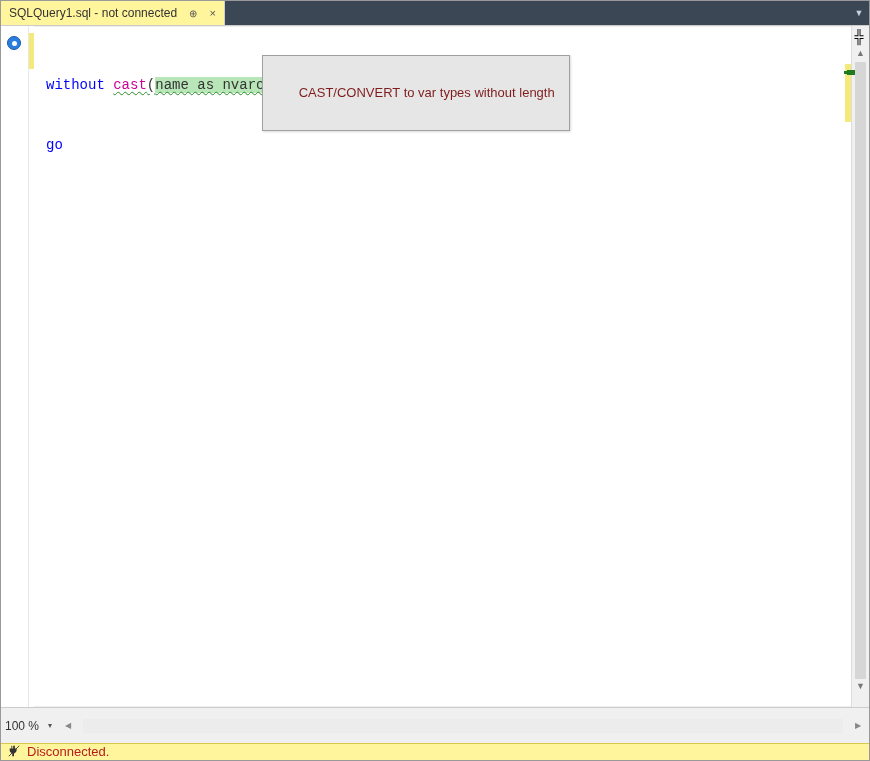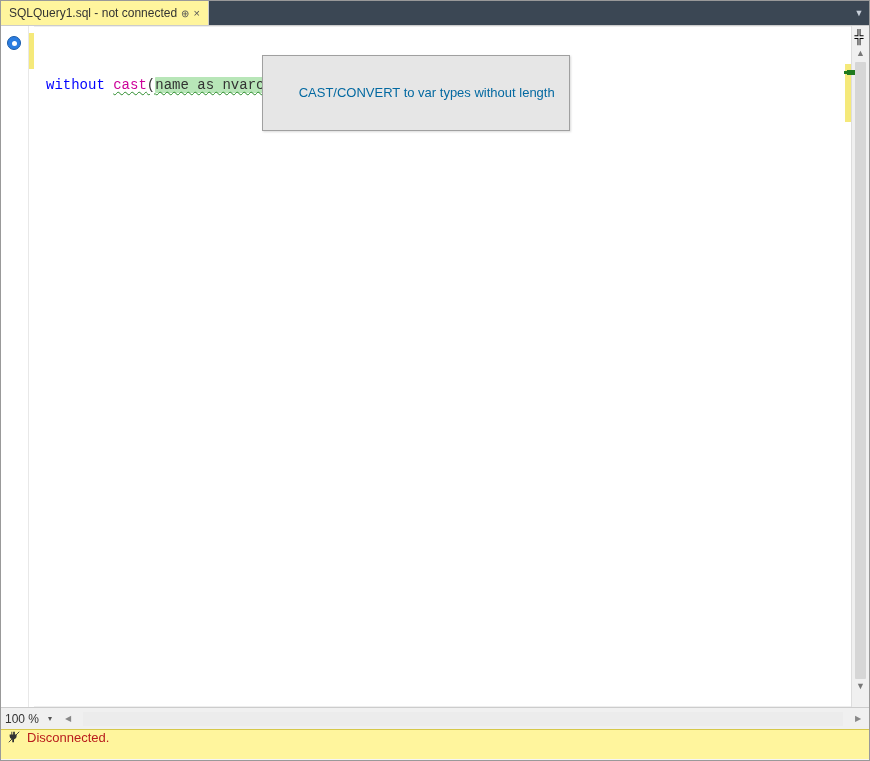--- a/index.html
+++ b/index.html
@@ -21,21 +21,21 @@
       background: #eeeef2;
       display: flex;
       align-items: stretch;
       border-bottom: 1px solid #ccc;
     }
     .tab {
       background: #fff59d;
       display: flex;
       align-items: center;
       padding: 0 8px;
-      gap: 4px;
+      gap: 12px;
       font-size: 12px;
       color: #333;
       border-right: 1px solid #ccc;
     }
     .tab .pin-icon {
       font-size: 10px;
       color: #555;
     }
     .tab .close-icon {
       font-size: 11px;
@@ -145,21 +145,21 @@
     .code-line2 { color: #0000ff; }
     .tooltip {
       position: absolute;
       top: 28px;
       left: 228px;
       background: #e6e6e6;
       border: 1px solid #a0a0a0;
       padding: 7px 14px;
       font-family: "Segoe UI", Tahoma, sans-serif;
       font-size: 13px;
-      color: #0369a1;
+      color: #7f1d1d;
       box-shadow: 1px 1px 2px rgba(0,0,0,0.15);
       z-index: 10;
     }
     .right-scrollbar {
       width: 18px;
       background: #f0f0f0;
       border-left: 1px solid #ddd;
       position: relative;
     }
     .scroll-up {
@@ -214,21 +214,21 @@
       z-index: 4;
     }
     .minimap-marker-green::before{
       content:"";
       position:absolute;
       left:-3px; top:1px;
       width:3px; height:3px;
       background:#1f7a1f;
     }
     .bottom-toolbar {
-      height: 22px;
+      height: 36px;
       background: #f0f0f0;
       border-top: 1px solid #ccc;
       display: flex;
       align-items: center;
       padding: 0 4px;
       gap: 4px;
     }
     .zoom-label {
       font-size: 12px;
       color: #333;
@@ -301,20 +301,21 @@
   <div class="gutter">
     <div class="gutter-marker"></div>
   </div>
 
   <div class="change-bar">
     <div class="change-bar-segment"></div>
   </div>
 
   <div class="code-area">
     <div class="code-line1"><span class="kw">without</span> <span class="fn squiggle">cast</span><span class="paren squiggle">(</span><span class="arg-highlight squiggle">name as nvarchar</span><span class="paren squiggle">)</span> <span class="kw">from</span> <span class="schema">sys</span><span>.</span><span class="tbl">columns</span></div>
+    <div class="code-line2">go</div>
 
     <div class="tooltip">
       <span>CAST/CONVERT to var types without length</span>
     </div>
   </div>
 
   <div class="minimap-marker-yellow"></div>
   <div class="minimap-marker-green"></div>
 
   <div class="right-scrollbar">

